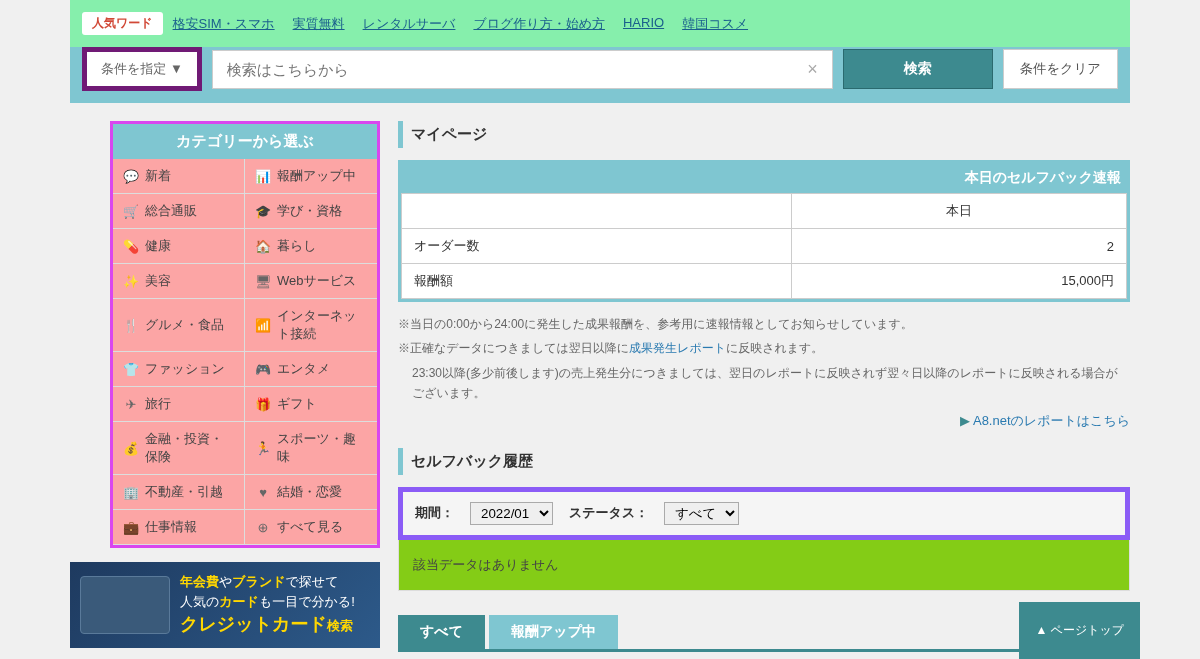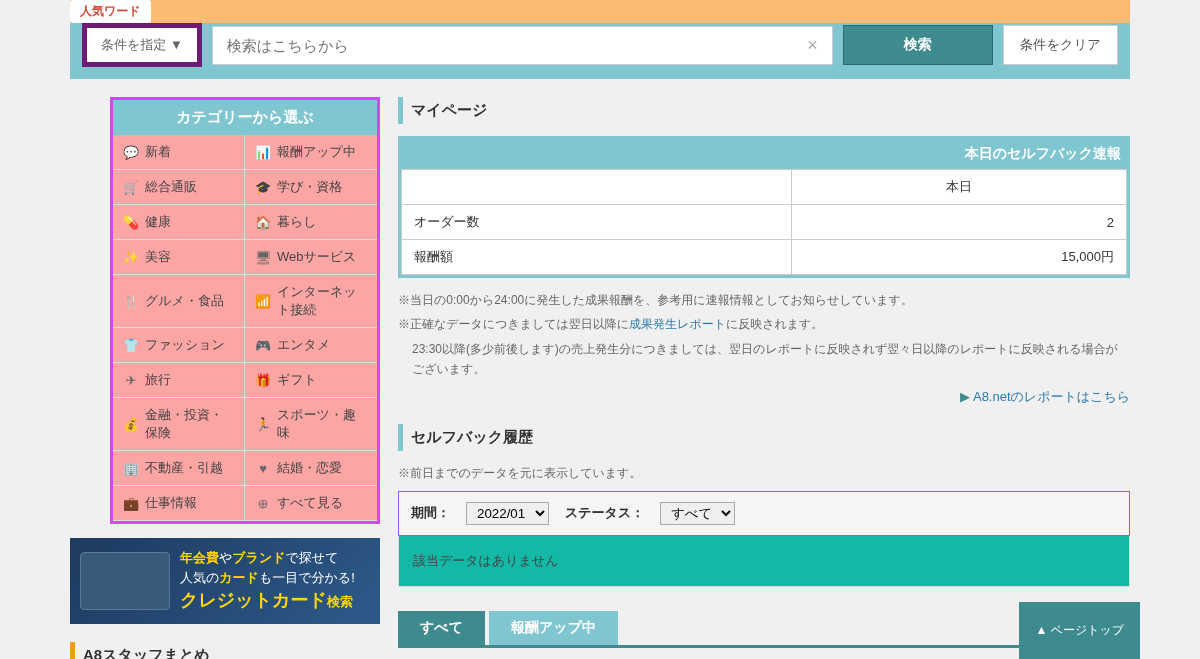--- a/index.html
+++ b/index.html
@@ -1,18 +1,18 @@
 <!DOCTYPE html>
 <html><head>
 <meta charset="utf-8">
 <style>
 * { margin: 0; padding: 0; box-sizing: border-box; }
 body { font-family: "Hiragino Kaku Gothic Pro", Meiryo, sans-serif; background: #f0f0f0; font-size: 13px; color: #333; }
 .container { max-width: 1060px; margin: 0 auto; }
-.search-bar { background: #fdba74; display: flex; align-items: center; gap: 10px; }
+.search-bar { background: #86efac; padding: 12px; display: flex; align-items: center; gap: 10px; }
 .popular-badge { background: #fff; color: #d14836; padding: 3px 10px; border-radius: 3px; font-weight: bold; font-size: 12px; }
 .search-links { display: flex; gap: 18px; }
 .search-links a { color: #1a5f8c; text-decoration: underline; font-size: 13px; }
 .search-row { background: #7fc6d1; padding: 0 12px 12px; display: flex; gap: 10px; align-items: center; }
 .condition-btn { background: #fff; border: 5px solid #701a75; padding: 8px 14px; color: #666; font-size: 13px; }
 .search-input-wrap { flex: 1; background: #fff; border: 1px solid #ccc; display: flex; align-items: center; }
 .search-input { flex: 1; border: none; padding: 10px 14px; font-size: 15px; outline: none; }
 .clear-x { padding: 0 14px; color: #aaa; cursor: pointer; font-size: 18px; }
 .search-btn { background: #3d8a8f; color: #fff; border: 1px solid #2a6a6f; padding: 10px 60px; font-weight: bold; font-size: 14px; cursor: pointer; }
 .clear-btn { background: #fff; border: 1px solid #ccc; padding: 10px 16px; color: #555; cursor: pointer; }
@@ -37,37 +37,45 @@
 .report-table { width: 100%; border-collapse: collapse; }
 .report-table th, .report-table td { border: 1px solid #ccc; padding: 8px 12px; }
 .report-table th { text-align: center; font-weight: normal; }
 .report-table td.label { text-align: left; }
 .report-table td.val { text-align: right; }
 .note { font-size: 12px; color: #666; line-height: 1.7; margin-bottom: 4px; }
 .note-link { color: #2a7ab0; }
 .report-link { text-align: right; margin-top: 8px; margin-bottom: 18px; }
 .report-link a { color: #2a7ab0; font-size: 13px; }
 .report-link .tri { color: #3d8a8f; }
-.filter-bar { background: #f5f5f5; border: 1px solid #8b5cf6; padding: 10px 12px; display: flex; gap: 16px; align-items: center; margin-top: 8px; }
+.filter-bar { background: #f5f5f5; border: 5px solid #8b5cf6; padding: 10px 12px; display: flex; gap: 16px; align-items: center; margin-top: 8px; }
 .filter-bar label { font-weight: bold; font-size: 13px; }
 .filter-bar select { padding: 2px 6px; border: 1px solid #aaa; }
-.no-data { background: #14b8a6; border: 1px solid #ddd; border-top: none; padding: 16px 14px; font-size: 13px; color: #444; }
+.no-data { background: #84cc16; border: 1px solid #ddd; border-top: none; padding: 16px 14px; font-size: 13px; color: #444; }
 .tabs { display: flex; margin-top: 24px; border-bottom: 3px solid #3d8a8f; }
 .tab { padding: 8px 22px; font-weight: bold; font-size: 14px; cursor: pointer; }
 .tab.active { background: #3d8a8f; color: #fff; }
 .tab.inactive { background: #7fc6d1; color: #fff; margin-left: 4px; }
 .page-top { position: fixed; bottom: 0; right: 60px; background: #3d8a8f; color: #fff; padding: 20px 16px; font-size: 12px; cursor: pointer; }
 </style>
 </head>
 <body>
 
 <div class="container">
 
   <div class="search-bar">
     <span class="popular-badge">人気ワード</span>
+    <div class="search-links">
+      <a>格安SIM・スマホ</a>
+      <a>実質無料</a>
+      <a>レンタルサーバ</a>
+      <a>ブログ作り方・始め方</a>
+      <a>HARIO</a>
+      <a>韓国コスメ</a>
+    </div>
   </div>
 
   <div class="search-row">
     <button class="condition-btn">条件を指定 ▼</button>
     <div class="search-input-wrap">
       <input class="search-input" placeholder="検索はこちらから" style="">
       <span class="clear-x">×</span>
     </div>
     <button class="search-btn">検索</button>
     <button class="clear-btn">条件をクリア</button>
@@ -201,21 +209,20 @@
       <div class="note">
         <span>※正確なデータにつきましては翌日以降に</span><a class="note-link">成果発生レポート</a><span>に反映されます。</span>
       </div>
       <div class="note" style="padding-left:14px">23:30以降(多少前後します)の売上発生分につきましては、翌日のレポートに反映されず翌々日以降のレポートに反映される場合がございます。</div>
       <div class="report-link">
         <span class="tri">▶</span>
         <a>A8.netのレポートはこちら</a>
       </div>
 
       <div class="content-h">セルフバック履歴</div>
-      <div class="note">※前日までのデータを元に表示しています。</div>
       <div class="filter-bar">
         <label>期間：</label>
         <select><option>2022/01</option></select>
         <label>ステータス：</label>
         <select><option>すべて</option></select>
       </div>
       <div class="no-data">該当データはありません</div>
 
       <div class="tabs">
         <div class="tab active">すべて</div>

